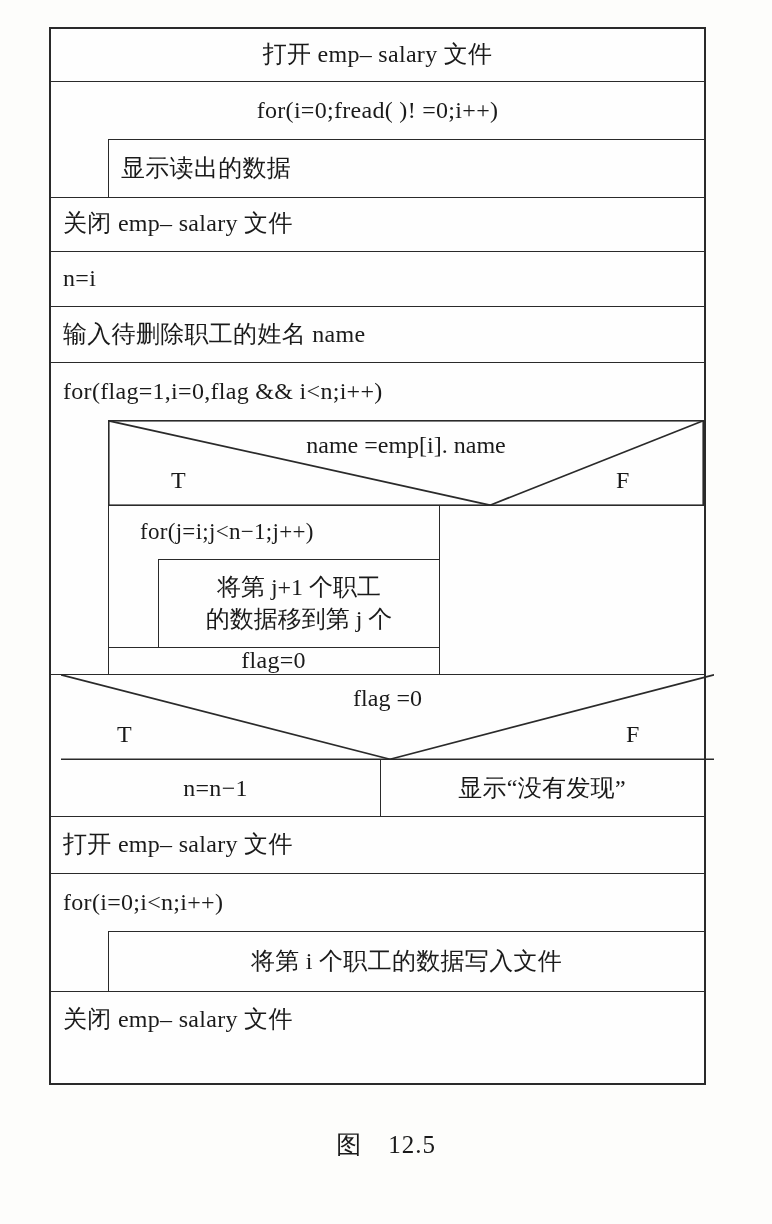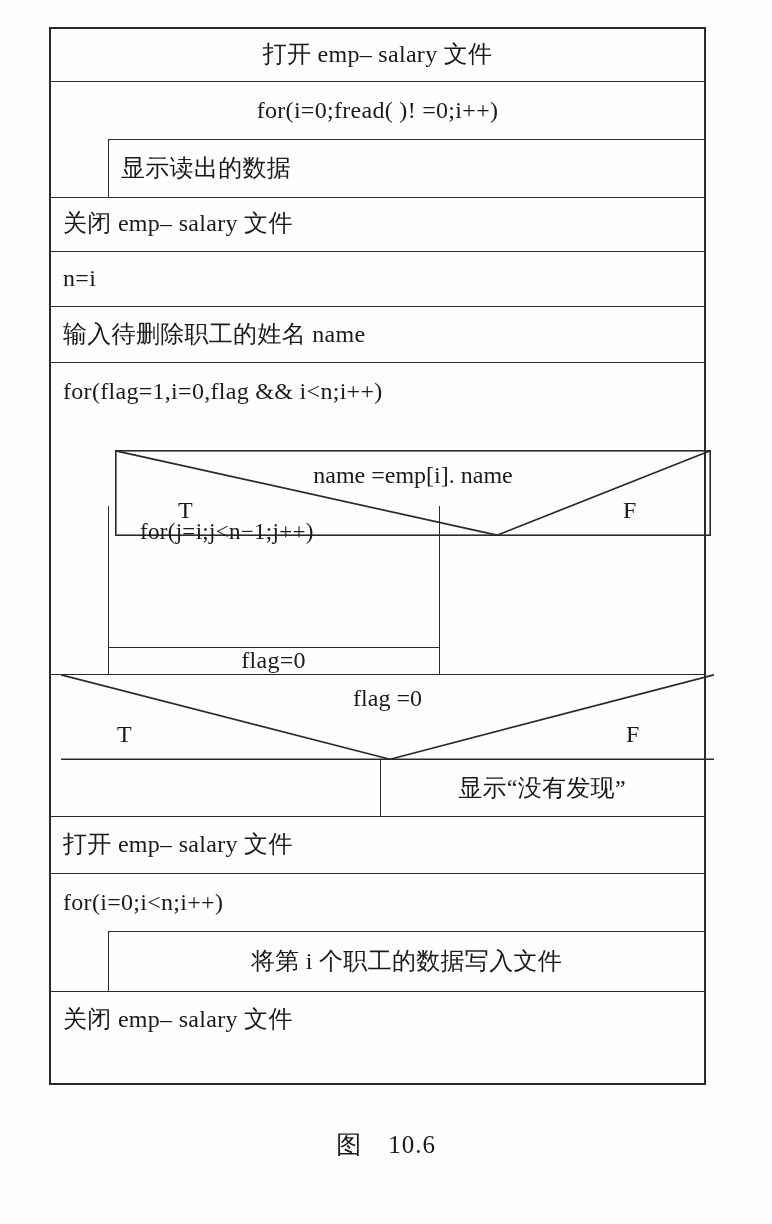--- a/index.html
+++ b/index.html
@@ -153,38 +153,44 @@
   </div>
 
   <div class="row" style="left:0; top:223px; width:653px; height:55px;">
     <span class="txt left">n=i</span>
   </div>
 
   <div class="row nb" style="left:0; top:334px; width:653px; height:57px;">
     <span class="txt left">for(flag=1,i=0,flag &amp;&amp; i&lt;n;i++)</span>
   </div>
 
-  <div class="cond" style="left:64px; top:391px; width:596px; height:86px; border-bottom:none;margin-top:30px;">
+  <div class="cond" style="left:57px; top:391px; width:596px; height:86px; border-bottom:none;">
     <svg width="596" height="86" viewBox="0 0 596 86">
       <rect x="0.8" y="0.8" width="594.4" height="84.4" fill="none" stroke="#2a2a2a" stroke-width="1.6"></rect>
       <line x1="0.8" y1="0.8" x2="382" y2="85.2" stroke="#2a2a2a" stroke-width="1.7"></line>
       <line x1="595.2" y1="0.8" x2="382" y2="85.2" stroke="#2a2a2a" stroke-width="1.7"></line>
     </svg>
     <span class="cond-text" style="top:12px;">name =emp[i]. name</span>
     <span class="tf" style="left:63px; top:47px;">T</span>
     <span class="tf" style="left:508px; top:47px;">F</span>
   </div>
 
   <div class="vsep" style="left:57px; top:477px; height:168px;"></div>
   <div class="vsep" style="left:388px; top:477px; height:168px;"></div>
 
   <div class="row nb" style="left:57px; top:477px; width:331px; height:53px;padding-left:20px;">
     <span class="txt left" style="font-size:23px;">for(j=i;j&lt;n−1;j++)</span>
   </div>
 
+  <div class="nest" style="left:107px; top:530px; width:281px; height:88px;">
+    <span class="two-line">
+      <span>将第 j+1 个职工</span>
+      <span>的数据移到第 j 个</span>
+    </span>
+  </div>
 
   <div class="hsep" style="left:57px; top:618px; width:331px;"></div>
   <div class="row nb" style="left:57px; top:618px; width:331px; height:27px;">
     <span class="txt center">flag=0</span>
   </div>
 
   <div class="branch" style="left:388px; top:477px; width:265px; height:168px;"></div>
 
   <div class="hsep" style="left:0; top:645px; width:653px;"></div>
 
@@ -193,20 +199,23 @@
       <line x1="0" y1="0.8" x2="329" y2="85.2" stroke="#2a2a2a" stroke-width="1.7"></line>
       <line x1="653" y1="0.8" x2="329" y2="85.2" stroke="#2a2a2a" stroke-width="1.7"></line>
       <line x1="0" y1="85.2" x2="653" y2="85.2" stroke="#2a2a2a" stroke-width="1.6"></line>
     </svg>
     <span class="cond-text" style="top:11px;">flag =0</span>
     <span class="tf" style="left:56px; top:47px;">T</span>
     <span class="tf" style="left:565px; top:47px;">F</span>
   </div>
 
   <div class="row" style="left:0; top:731px; width:653px; height:57px;"></div>
+  <div class="branch" style="left:0; top:731px; width:329px; height:57px; display:flex; align-items:center;">
+    <span class="txt center">n=n−1</span>
+  </div>
   <div class="vsep" style="left:329px; top:731px; height:57px;"></div>
   <div class="branch" style="left:329px; top:731px; width:324px; height:57px; display:flex; align-items:center;">
     <span class="txt center">显示“没有发现”</span>
   </div>
 
   <div class="row" style="left:0; top:788px; width:653px; height:57px;">
     <span class="txt left">打开 emp– salary 文件</span>
   </div>
 
   <div class="row nb" style="left:0; top:845px; width:653px; height:57px;">
@@ -218,14 +227,14 @@
   </div>
   <div class="hsep" style="left:0; top:962px; width:653px;"></div>
 
   <div class="row nb" style="left:0; top:962px; width:653px; height:57px;">
     <span class="txt left">关闭 emp– salary 文件</span>
   </div>
 
 </div>
 
 <div id="caption">
-  <span>图</span><span class="cap-num">10.6</span>
+  <span>图</span><span class="cap-num">12.5</span>
 </div>
 
 </body></html>

